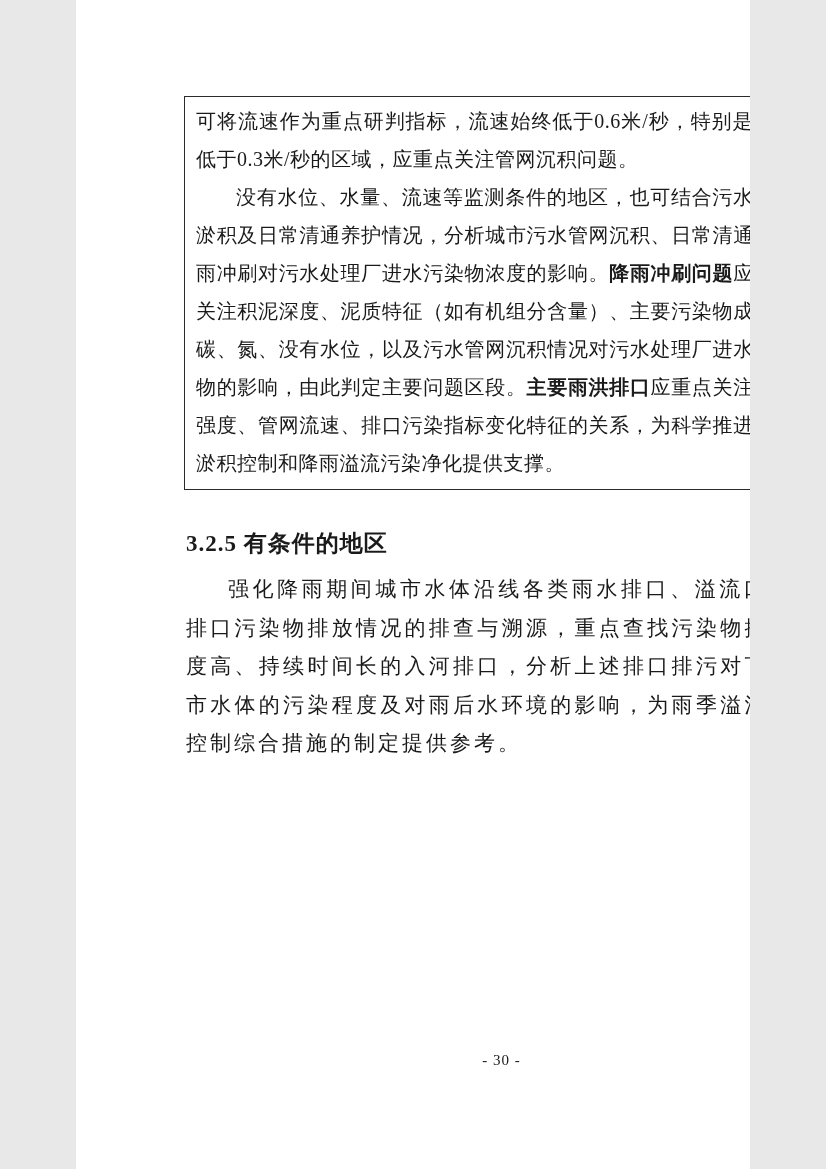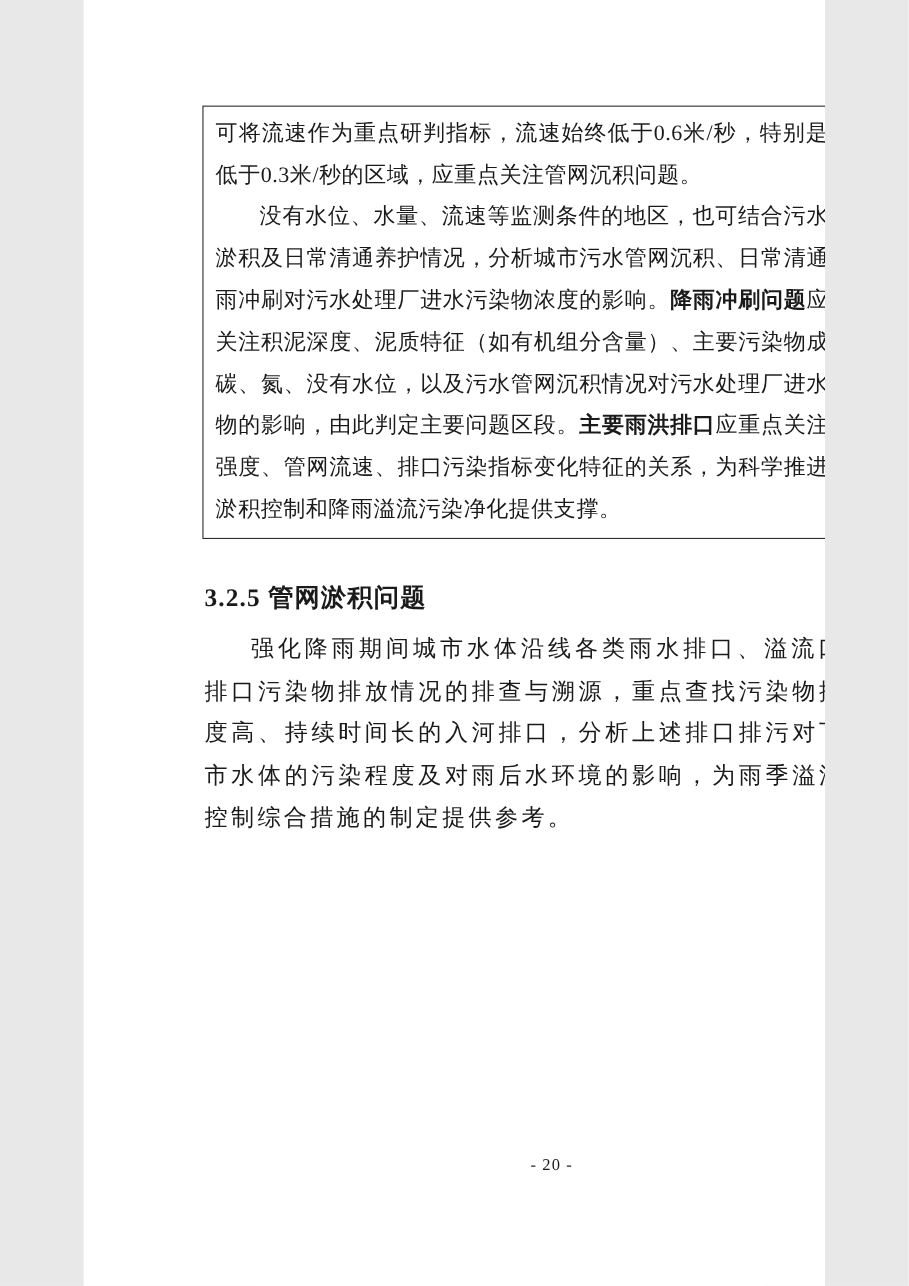--- a/index.html
+++ b/index.html
@@ -90,21 +90,21 @@
 </head>
 <body>
 
 <div class="page">
 
   <div class="callout-box">
     <p class="box-para"><span>可将流速作为重点研判指标，流速始终低于0.6米/秒，特别是长期低于0.3米/秒的区域，应重点关注管网沉积问题。</span></p>
     <p class="box-para indent"><span>没有水位、水量、流速等监测条件的地区，也可结合污水管网淤积及日常清通养护情况，分析城市污水管网沉积、日常清通及降雨冲刷对污水处理厂进水污染物浓度的影响。</span><span class="b">降雨冲刷问题</span><span>应重点关注积泥深度、泥质特征（如有机组分含量）、主要污染物成分及碳、氮、没有水位，以及污水管网沉积情况对污水处理厂进水污染物的影响，由此判定主要问题区段。</span><span class="b">主要雨洪排口</span><span>应重点关注降雨强度、管网流速、排口污染指标变化特征的关系，为科学推进管网淤积控制和降雨溢流污染净化提供支撑。</span></p>
   </div>
 
-  <h2 class="section-heading">3.2.5 管网淤积问题</h2>
+  <h2 class="section-heading">3.2.5 有条件的地区</h2>
 
   <div class="body-block">
     <p class="body-para indent"><span>强化降雨期间城市水体沿线各类雨水排口、溢流口、直排口污染物排放情况的排查与溯源，重点查找污染物排放浓度高、持续时间长的入河排口，分析上述排口排污对下游城市水体的污染程度及对雨后水环境的影响，为雨季溢流污染控制综合措施的制定提供参考。</span></p>
   </div>
 
-  <div class="page-number">- 20 -</div>
+  <div class="page-number">- 30 -</div>
 
 </div>
 
 </body></html>

